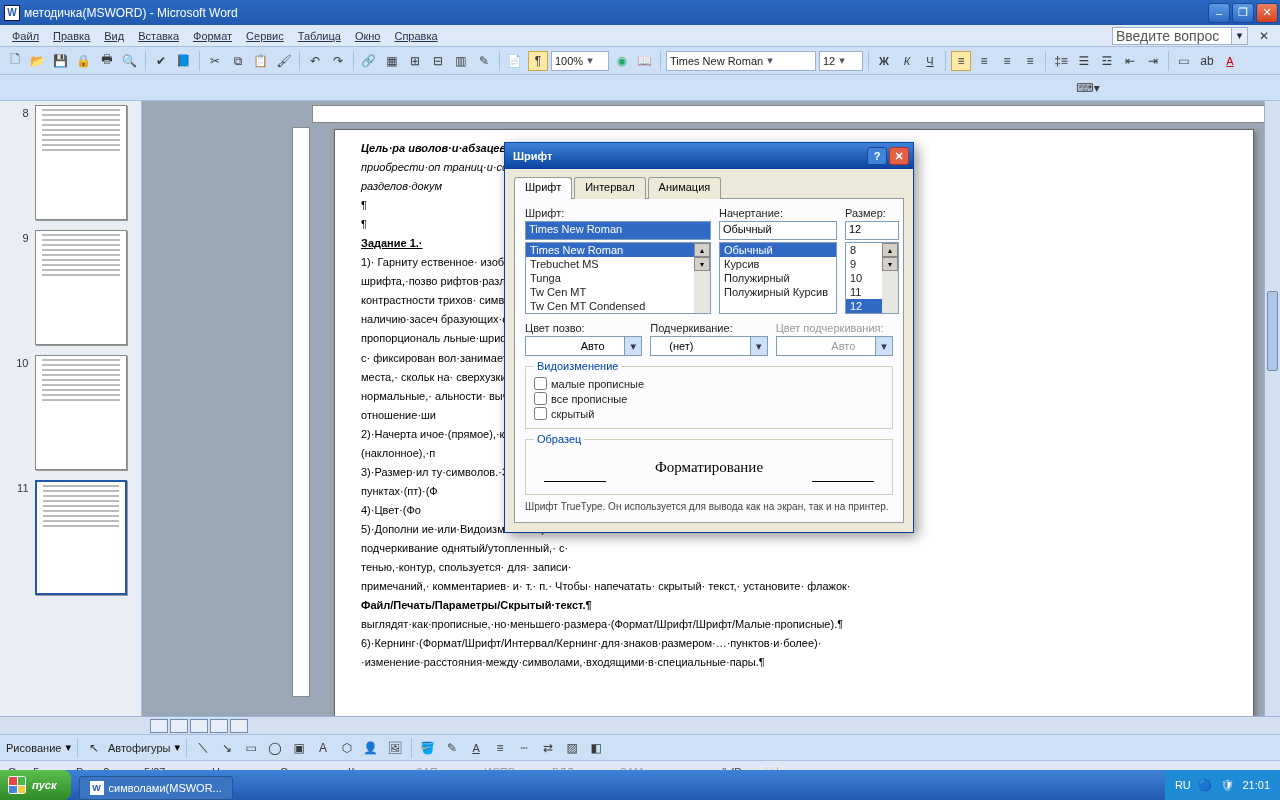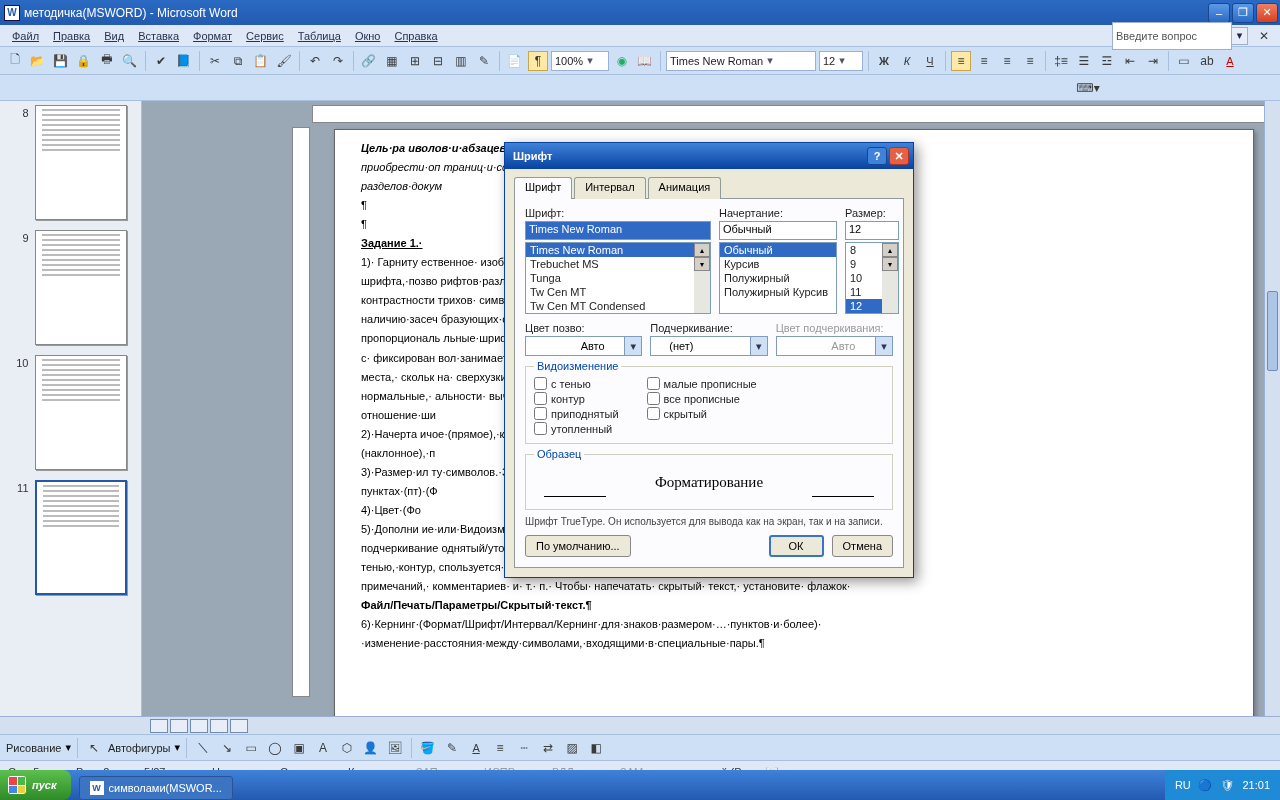--- a/index.html
+++ b/index.html
@@ -12,21 +12,21 @@
   .titlebar .winbuttons { margin-left:auto; display:flex; }
   .winbtn { width:22px; height:20px; margin-right:2px; display:flex; align-items:center; justify-content:center; color:#fff; border:1px solid #1a4590; border-radius:3px; }
   .winbtn.min,.winbtn.max{ background:linear-gradient(#5b9ae7,#2b6ac3);}
   .winbtn.close{ background:linear-gradient(#f08060,#d64020); }
 
   
   .menubar { height:22px; background:#dfe8f6; border-bottom:1px solid #a8bfde; display:flex; align-items:center; padding-left:6px; gap:2px; }
   .menubar .mi { padding:2px 6px; color:#28334e; cursor:default; }
   .menubar .mi u { text-decoration:underline; }
   .askbox{ margin-left:auto; margin-right:6px; display:flex; align-items:center; }
-  .askbox input{ width:120px; height:28px; font-size:11px; padding-left:3px; border:1px solid #9ab0d4; color:#555; }
+  .askbox input{ width:120px; height:18px; font-size:14px; padding-left:3px; border:1px solid #9ab0d4; color:#555; }
   .askbox .dd{ width:16px; height:18px; border:1px solid #9ab0d4; border-left:0; background:#e7eef8; display:flex; align-items:center; justify-content:center; color:#225; }
 
   
   .toolbar { height:28px; background:#cde0f6; border-bottom:1px solid #a8bfde; display:flex; align-items:center; padding:0 5px; gap:3px; }
   .tbtn{ width:20px; height:20px; display:flex; align-items:center; justify-content:center; border:1px solid transparent; color:#3a3a3a; font-size:12px;}
   .tsep{ width:1px; height:20px; background:#a8bfde; margin:0 2px;}
   .tdrop{ height:20px; border:1px solid #9ab0d4; background:#fff; display:flex; align-items:center; padding:0 3px; color:#222;}
   .tdrop .arrow{ margin-left:4px; color:#556; }
 
   .toolbar2{ height:26px; background:#cde0f6; border-bottom:1px solid #a8bfde; display:flex; align-items:center; justify-content:flex-end; padding-right:180px;}
@@ -307,20 +307,21 @@
       <p class="dots">2)·Начерта                                                                                          ичое·(прямое),·курсив·</p>
       <p class="dots">(наклонное),·п</p>
       <p class="dots">3)·Размер·ил                                                                                       ту·символов.·Задается·в·</p>
       <p class="dots">пунктах·(пт)·(Ф</p>
       <p class="dots">4)·Цвет·(Фо</p>
       <p class="dots"><span>5)·Дополни                                                                                      ие·или·Видоизменение)·</span></p>
       <p class="dots">подчеркивание                                                                              однятый/утопленный,·   с·</p>
       <p class="dots">тенью,·контур,                                                                                   спользуется· для· записи·</p>
       <p class="dots">примечаний,·   комментариев·   и·   т.·   п.·   Чтобы·   напечатать·   скрытый·   текст,·   установите·   флажок·</p>
       <p class="dots bd">Файл/Печать/Параметры/Скрытый·текст.¶</p>
+      <p class="dots">выглядят·как·прописные,·но·меньшего·размера·(Формат/Шрифт/Шрифт/Малые·прописные).¶</p>
       <p class="dots">6)·Кернинг·(Формат/Шрифт/Интервал/Кернинг·для·знаков·размером·…·пунктов·и·более)·</p>
       <p class="dots">·изменение·расстояния·между·символами,·входящими·в·специальные·пары.¶</p>
     </div>
     <div class="scroll-v">
         <div class="thumb"></div>
       </div>
   </div>
 </div>
 
 <div class="viewswitch">
@@ -481,38 +482,20 @@
             </div>
         </div>
       </div>
 
       <div class="group">
         <div class="gt">Видоизменение</div>
         <div class="row3">
           <div>
             <label class="chk">
                 <input type="checkbox" style="">
-                <span>с тенью</span>
-              </label>
-            <label class="chk">
-                <input type="checkbox" style="">
-                <span>контур</span>
-              </label>
-            <label class="chk">
-                <input type="checkbox" style="">
-                <span>приподнятый</span>
-              </label>
-            <label class="chk">
-                <input type="checkbox" style="">
-                <span>утопленный</span>
-              </label>
-          </div>
-          <div>
-            <label class="chk">
-                <input type="checkbox" style="">
                 <span>малые прописные</span>
               </label>
             <label class="chk">
                 <input type="checkbox" style="">
                 <span>все прописные</span>
               </label>
             <label class="chk">
                 <input type="checkbox" style="">
                 <span>скрытый</span>
               </label>
@@ -520,23 +503,17 @@
         </div>
       </div>
 
       <div class="preview">
         <div class="gt">Образец</div>
         <div class="uline l"></div>
         <div class="sample">Форматирование</div>
         <div class="uline r"></div>
       </div>
 
-      <div class="hint">Шрифт TrueType. Он используется для вывода как на экран, так и на записи.</div>
-
-      <div class="dlg-buttons">
-        <div class="btn">По умолчанию...</div>
-        <div style="flex:1"></div>
-        <div class="btn pri">ОК</div>
-        <div class="btn">Отмена</div>
-      </div>
+      <div class="hint">Шрифт TrueType. Он используется для вывода как на экран, так и на принтер.</div>
+
     </div>
   </div>
 </div>
 
 </body></html>

